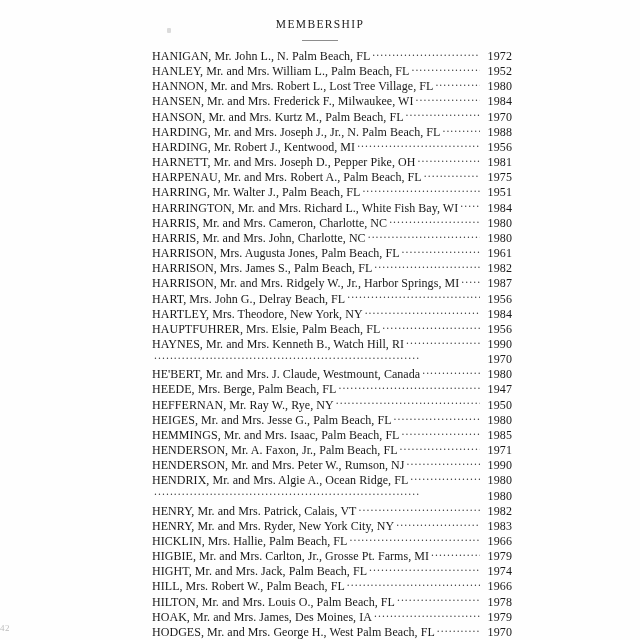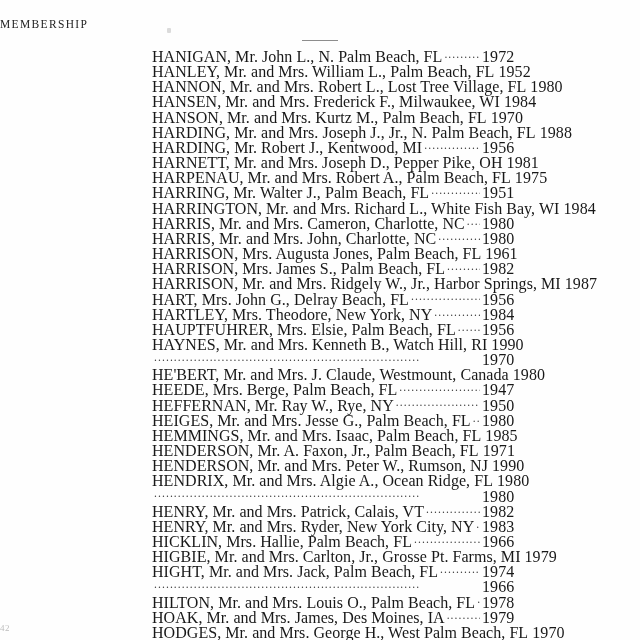--- a/index.html
+++ b/index.html
@@ -32,20 +32,21 @@
     background: #cfcfcf;
     opacity: .75;
     border-radius: 1px;
   }
 
   .page-header {
     position: absolute;
     left: 0;
     right: 0;
     top: 18px;
+    text-align: center;
   }
   .page-header .title {
     font-size: 11.5px;
     letter-spacing: 1.35px;
     color: #1d1d1d;
     font-family: "Liberation Serif", "DejaVu Serif", serif;
   }
   .rule {
     width: 36px;
     height: 1px;
@@ -56,21 +57,21 @@
   .entries {
     position: absolute;
     left: 152px;
     top: 49px;
     width: 360px;
   }
 
   .entry {
     display: flex;
     align-items: baseline;
-    font-size: 16px;
+    font-size: 12px;
     line-height: 15.15px;
     white-space: nowrap;
     color: #181818;
   }
   .entry .name {
     flex: 0 0 auto;
     letter-spacing: .05px;
   }
   .entry .leader {
     flex: 1 1 auto;
@@ -287,20 +288,21 @@
         <span class="name">HIGBIE, Mr. and Mrs. Carlton, Jr., Grosse Pt. Farms, MI</span>
         <span class="leader"></span>
         <span class="year">1979</span>
       </div>
       <div class="entry">
         <span class="name">HIGHT, Mr. and Mrs. Jack, Palm Beach, FL</span>
         <span class="leader"></span>
         <span class="year">1974</span>
       </div>
       <div class="entry">
+        <span class="name">HILL, Mrs. Robert W., Palm Beach, FL</span>
         <span class="leader"></span>
         <span class="year">1966</span>
       </div>
       <div class="entry">
         <span class="name">HILTON, Mr. and Mrs. Louis O., Palm Beach, FL</span>
         <span class="leader"></span>
         <span class="year">1978</span>
       </div>
       <div class="entry">
         <span class="name">HOAK, Mr. and Mrs. James, Des Moines, IA</span>

